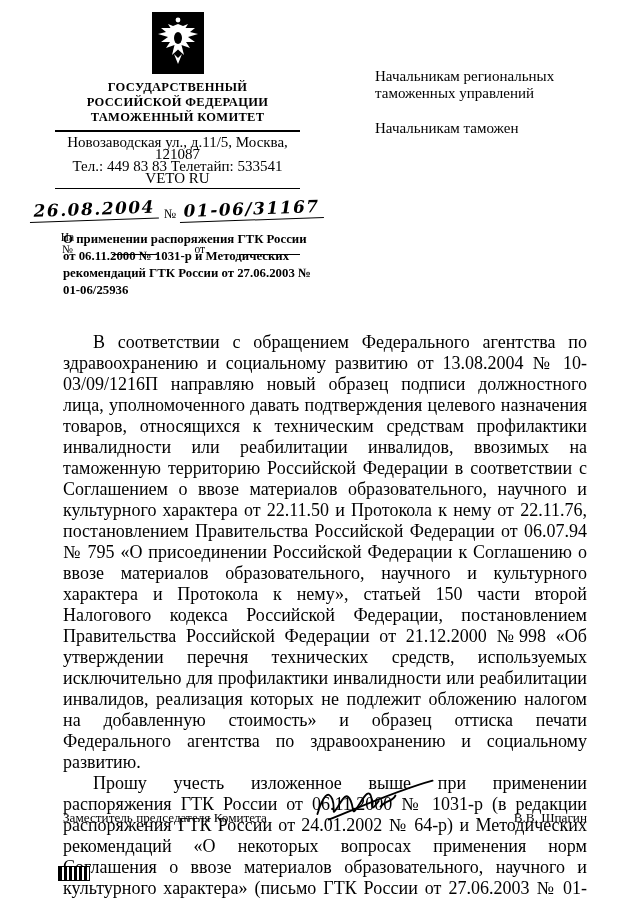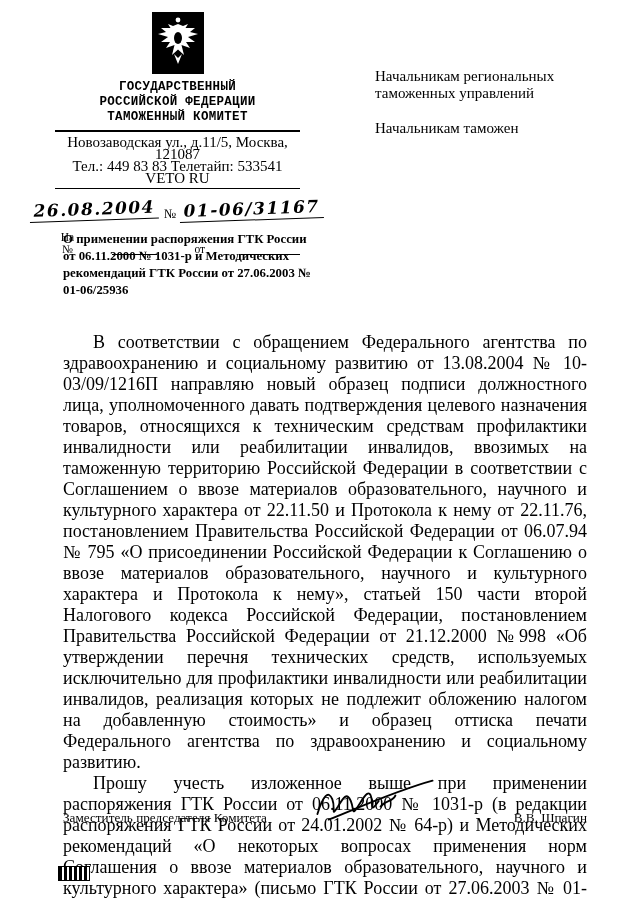--- a/index.html
+++ b/index.html
@@ -12,21 +12,21 @@
 
   
   .header-left{
     position:absolute;left:55px;top:12px;width:245px;text-align:center;
   }
   .emblem{
     width:52px;height:62px;background:#000;margin:0 auto 6px auto;
     display:flex;align-items:center;justify-content:center;
   }
   .org-name{
-    font-weight:bold;font-size:12.5px;line-height:15px;letter-spacing:.3px;font-family:Liberation Mono, monospace;
+    font-weight:bold;font-size:12.5px;line-height:15px;letter-spacing:.3px;
   }
   .rule-thick{border:none;border-top:2px solid #000;margin:5px 0 4px 0;}
   .rule-thin{border:none;border-top:1px solid #000;margin:4px 0 2px 0;}
   .address{font-size:15px;line-height:12px;}
 
   .date-row{
     display:flex;align-items:flex-end;justify-content:center;
     margin-top:6px;height:28px;font-size:12px;
   }
   .handwritten{

